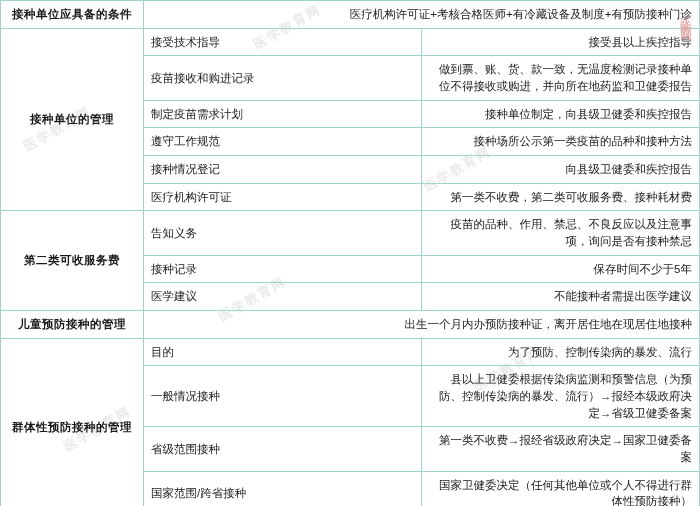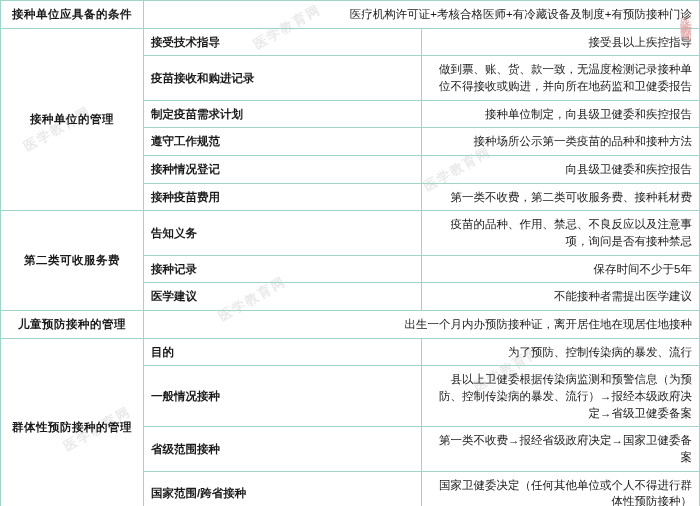--- a/index.html
+++ b/index.html
@@ -41,21 +41,20 @@
     width: 128px;
     text-align: center;
     font-weight: bold;
     letter-spacing: 0.5px;
     font-size: 11.5px;
   }
   td.c2 {
     width: 116px;
     text-align: left;
     padding-left: 9px;
-    font-weight: bold;
   }
   td.c3 {
     text-align: right;
     padding-left: 9px;
   }
   td.span23 {
     text-align: right;
     padding-left: 9px;
   }
   
@@ -138,21 +137,21 @@
       </tr>
       <tr>
         <td class="c2">遵守工作规范</td>
         <td class="c3">接种场所公示第一类疫苗的品种和接种方法</td>
       </tr>
       <tr>
         <td class="c2">接种情况登记</td>
         <td class="c3">向县级卫健委和疾控报告</td>
       </tr>
       <tr>
-        <td class="c2">接种疫苗费用</td>
+        <td class="c2">医疗机构许可证</td>
         <td class="c3">第一类不收费，第二类可收服务费、接种耗材费</td>
       </tr>
 
       <tr>
         <td class="c1" rowspan="3">第二类可收服务费</td>
         <td class="c2">告知义务</td>
         <td class="c3">疫苗的品种、作用、禁忌、不良反应以及注意事项，询问是否有接种禁忌</td>
       </tr>
       <tr>
         <td class="c2">接种记录</td>

